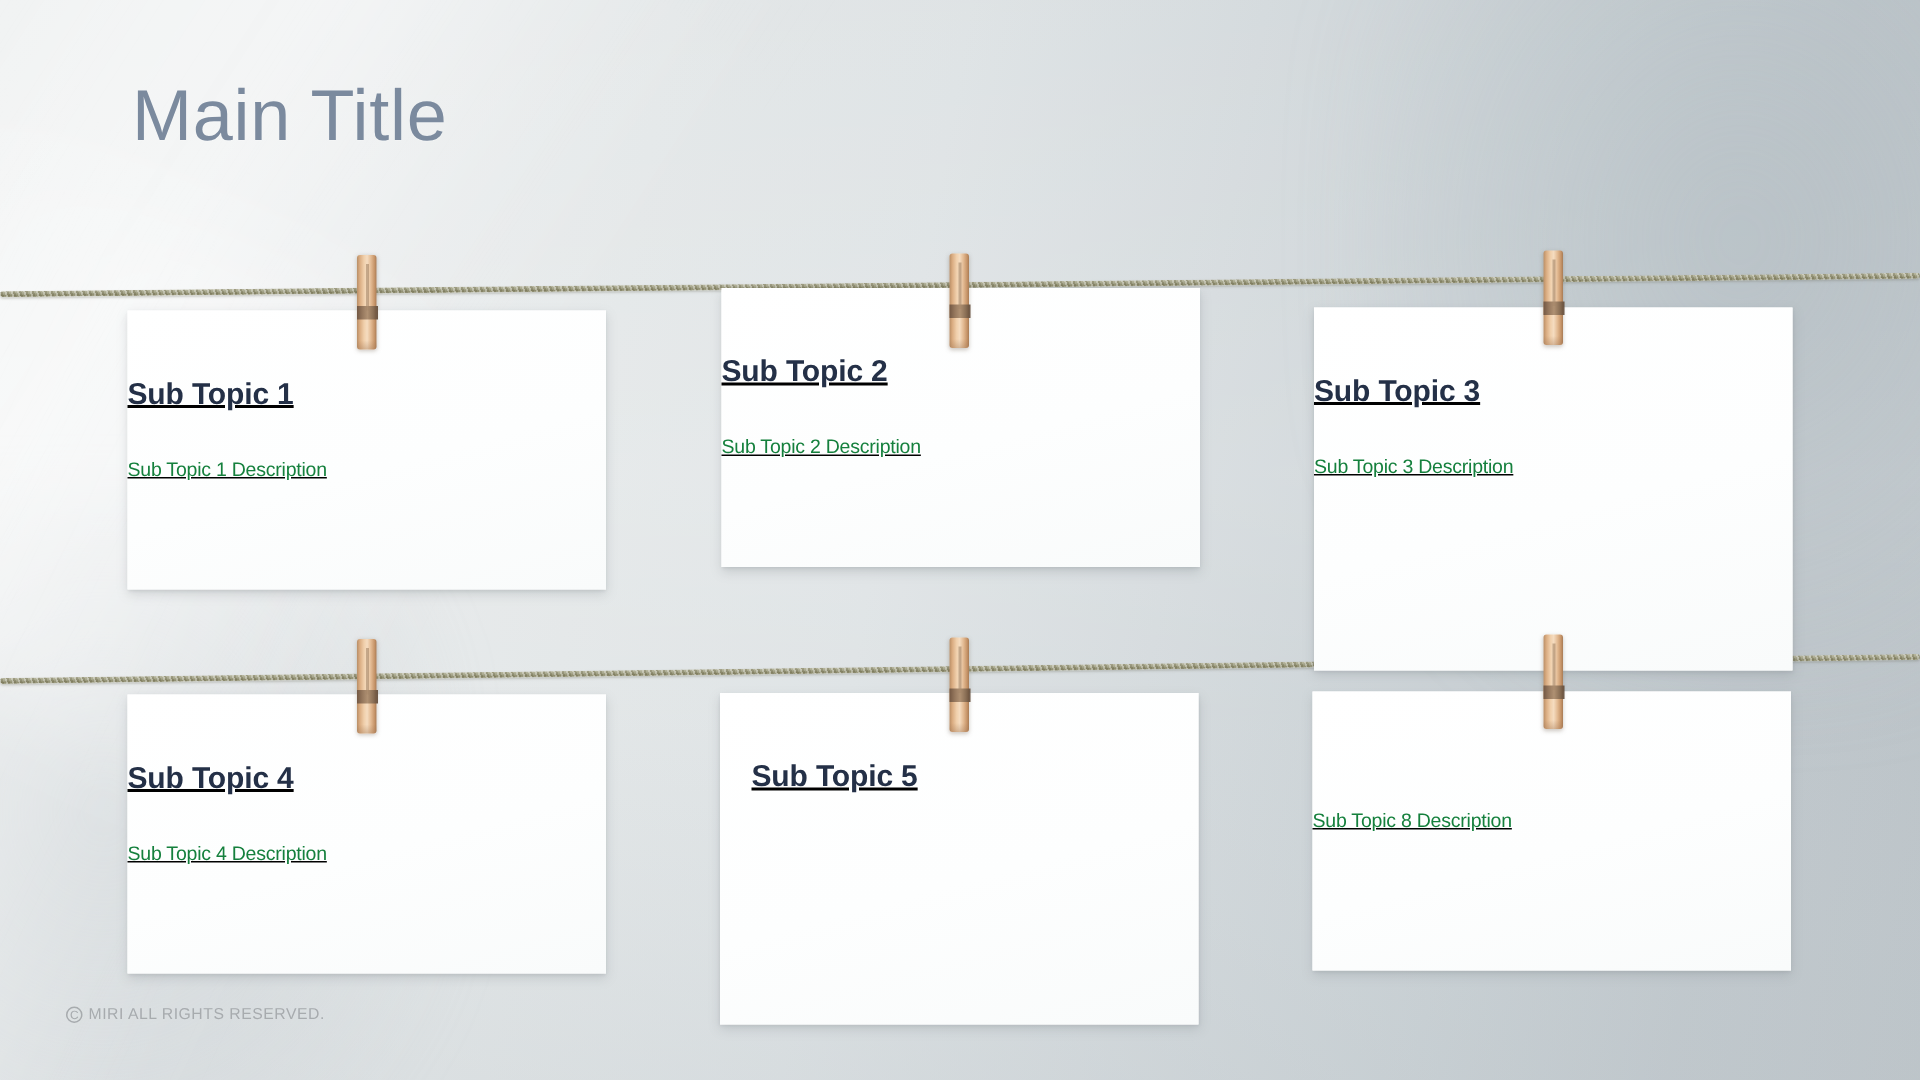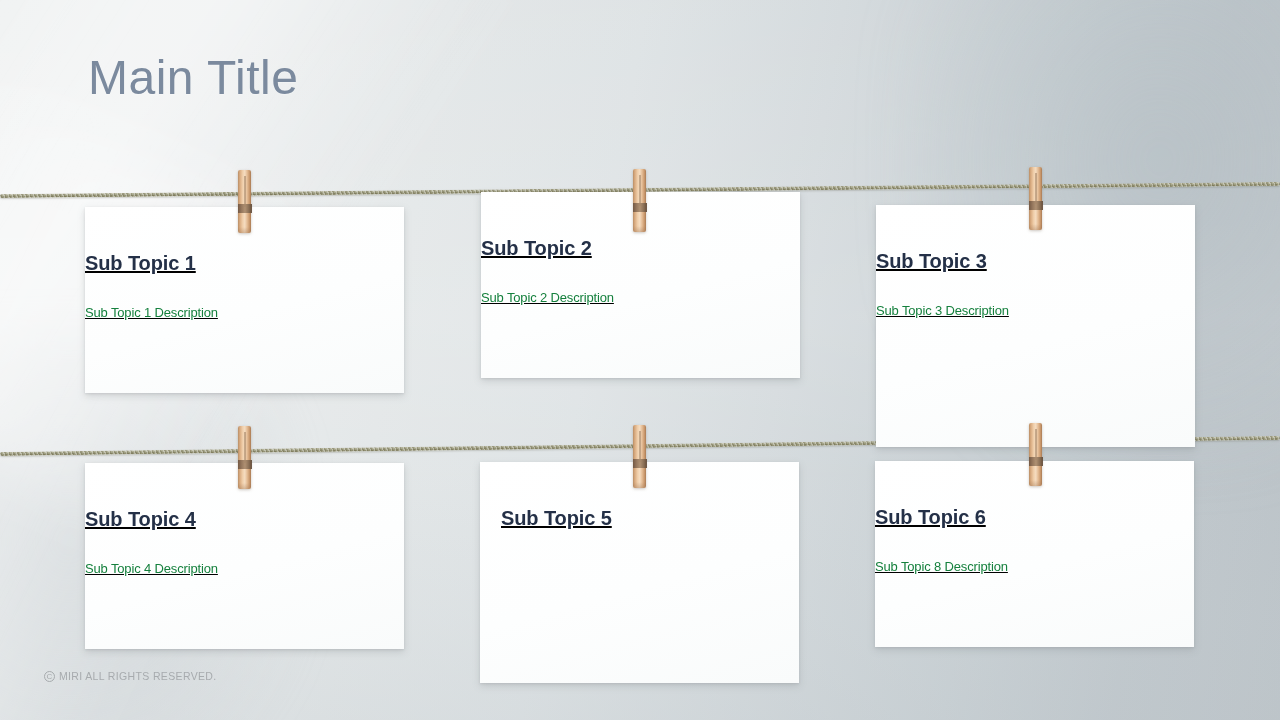--- a/index.html
+++ b/index.html
@@ -361,21 +361,20 @@
   <div class="card" style="left:480px; top:462px; width:319px; height:221px;padding-left:21px;">
     <div class="card-sheen"></div>
     <div class="card-inner" style="padding-top:46px;">
       <div class="card-title">Sub Topic 5</div>
     </div>
   </div>
 
   <div class="card" style="left:875px; top:461px; width:319px; height:186px;">
     <div class="card-sheen"></div>
     <div class="card-inner" style="padding-top:46px;">
-      <div class="card-title">Sub Topic 6</div>
       <div class="card-desc">Sub Topic 8 Description</div>
     </div>
   </div>
 
   <div class="footer">
     <div class="footer-mark">C</div>
     <div class="footer-text">MIRI ALL RIGHTS RESERVED.</div>
   </div>
 
 </div>

